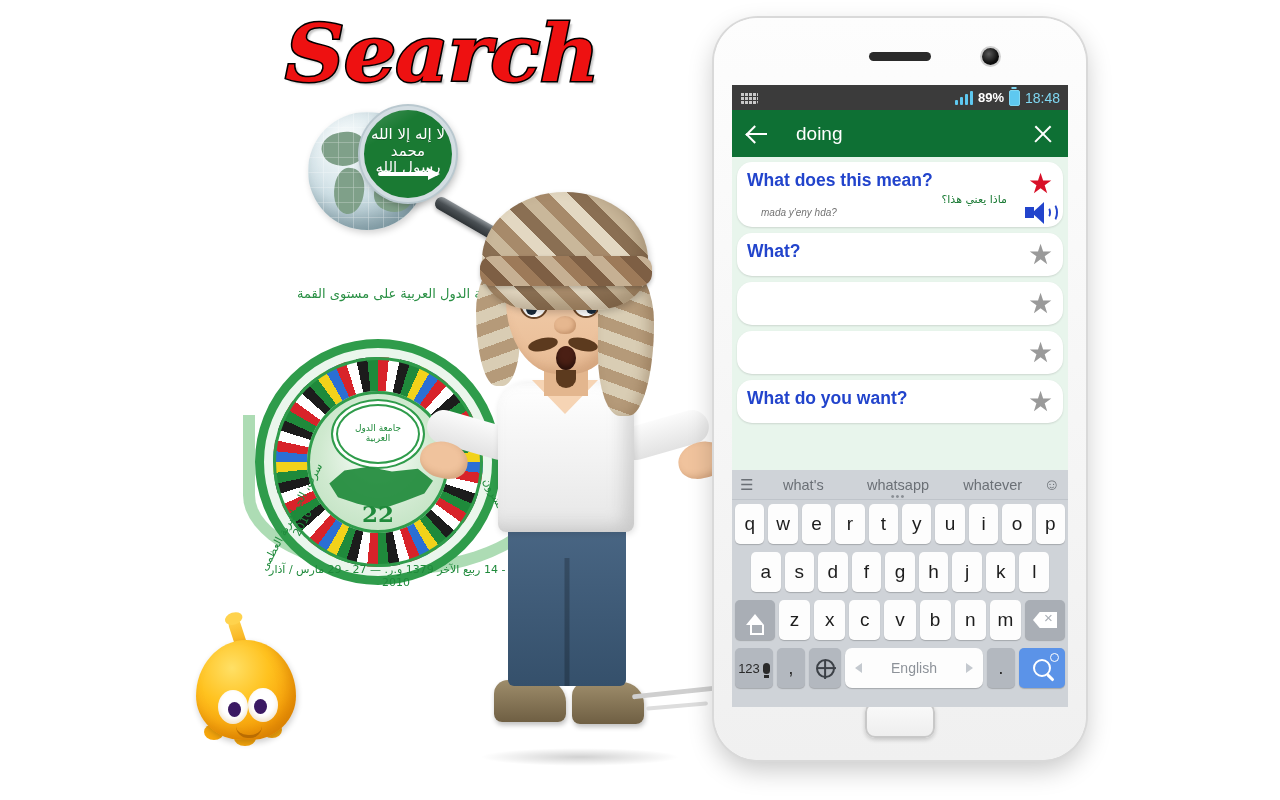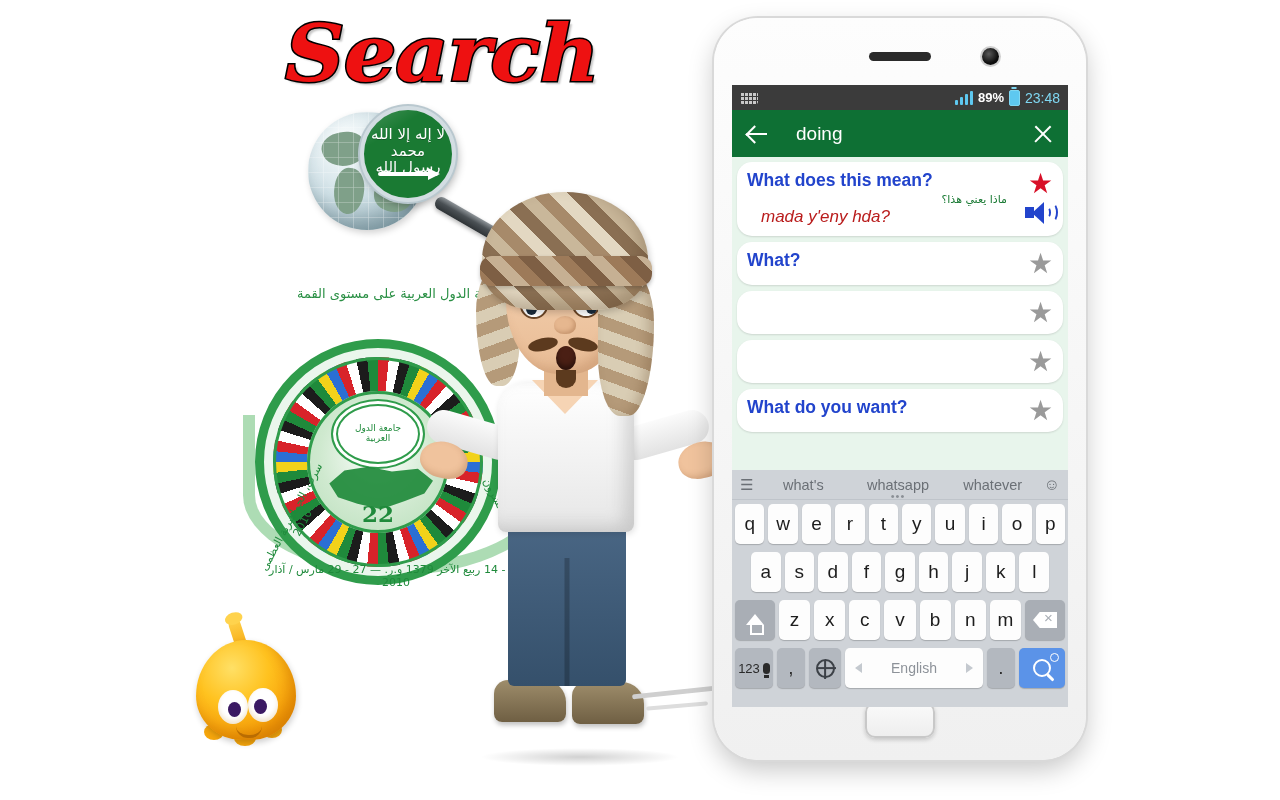--- a/index.html
+++ b/index.html
@@ -332,21 +332,21 @@
   
   #results{ background:#e8f5ec; padding:5px 5px 0 5px; }
   .result-card{
     background:#fff; border-radius:15px; margin-bottom:6px; padding:8px 10px 9px 10px;
     position:relative; min-height:43px;
     box-shadow:0 1px 2px rgba(0,0,0,.12);
   }
   .result-en{ color:#2244cc; font-size:17.5px; font-weight:bold; line-height:1.2; padding-right:46px; }
   .result-ar{ color:#1a7a34; font-size:11px; direction:rtl; text-align:right;
     padding-right:46px; margin-top:2px; font-family:"DejaVu Sans", sans-serif; }
-  .result-tr{ color:#b91c1c; font-size:17px; font-style:italic; margin-top:1px; padding-left:14px; }
+  .result-tr{ color:#737373; font-size:10px; font-style:italic; margin-top:1px; padding-left:14px; }
   .star{ position:absolute; right:10px; top:8px; font-size:28px; line-height:1; }
   .star-on{ color:#d81028; }
   .star-off{ color:#9a9a9a; }
   .speaker{ position:absolute; right:10px; top:40px; width:28px; height:22px; }
   .speaker .sp-body{ position:absolute; left:0; top:5px; width:9px; height:11px; background:#2244cc; }
   .speaker .sp-cone{ position:absolute; left:7px; top:0; width:0; height:0;
     border-top:11px solid transparent; border-bottom:11px solid transparent; border-right:12px solid #2244cc; }
   .speaker .sp-w1, .speaker .sp-w2{ position:absolute; border:2.2px solid #2244cc; border-radius:50%;
     border-left-color:transparent; border-top-color:transparent; border-bottom-color:transparent; }
   .speaker .sp-w1{ left:19px; top:5px; width:7px; height:11px; }
@@ -366,21 +366,21 @@
   .kb-row{ display:flex; justify-content:center; gap:4px; padding:4px 3px; }
   .key{
     background:#fdfdfd; border-radius:5px; height:40px; flex:1;
     display:flex; align-items:center; justify-content:center;
     font-size:19px; color:#1d1d1d; box-shadow:0 1px 1px rgba(0,0,0,.2);
   }
   .key.dark{ background:#a9aeb5; color:#fff; }
   .key.grey{ background:#b3b8bf; color:#2a2a2a; }
   .key.fn{ flex:0 0 38px; font-size:13px; }
   .key.space{ flex:3.4; background:#fdfdfd; color:#8d9299; font-size:14px;
-    display:flex; align-items:center; justify-content:space-between; padding:0 10px; }
+    display:flex; align-items:center; justify-content:space-between; padding:0 10px;border-radius:7px; }
   .key.blue{ background:#5b93e8; flex:0 0 46px; position:relative; }
   .key.wide{ flex:0 0 40px; }
   .arrow-l, .arrow-r{ width:0; height:0; border-top:5px solid transparent; border-bottom:5px solid transparent; }
   .arrow-l{ border-right:7px solid #c4c9cf; }
   .arrow-r{ border-left:7px solid #c4c9cf; }
   .mag-key{ position:relative; width:18px; height:18px; border:2.4px solid #fff; border-radius:50%; }
   .mag-key:after{ content:""; position:absolute; right:-6px; bottom:-4px; width:9px; height:2.6px;
     background:#fff; transform:rotate(45deg); border-radius:2px; }
   .blue-dot{ position:absolute; right:6px; top:5px; width:9px; height:9px; border-radius:50%;
     border:1.6px solid #fff; }
@@ -506,21 +506,21 @@
         <div id="status-kb"></div>
         <div id="status-spacer"></div>
         <div class="sig-bars">
             <i></i>
             <i></i>
             <i></i>
             <i></i>
           </div>
         <div id="status-battery-pct">89%</div>
         <div id="status-battery-icon"></div>
-        <div id="status-time">23:48</div>
+        <div id="status-time">18:48</div>
       </div>
 
       <div id="action-bar">
         <div id="back-arrow"></div>
         <div id="search-query">doing</div>
         <div id="clear-icon"></div>
       </div>
 
       <div id="results">
 

